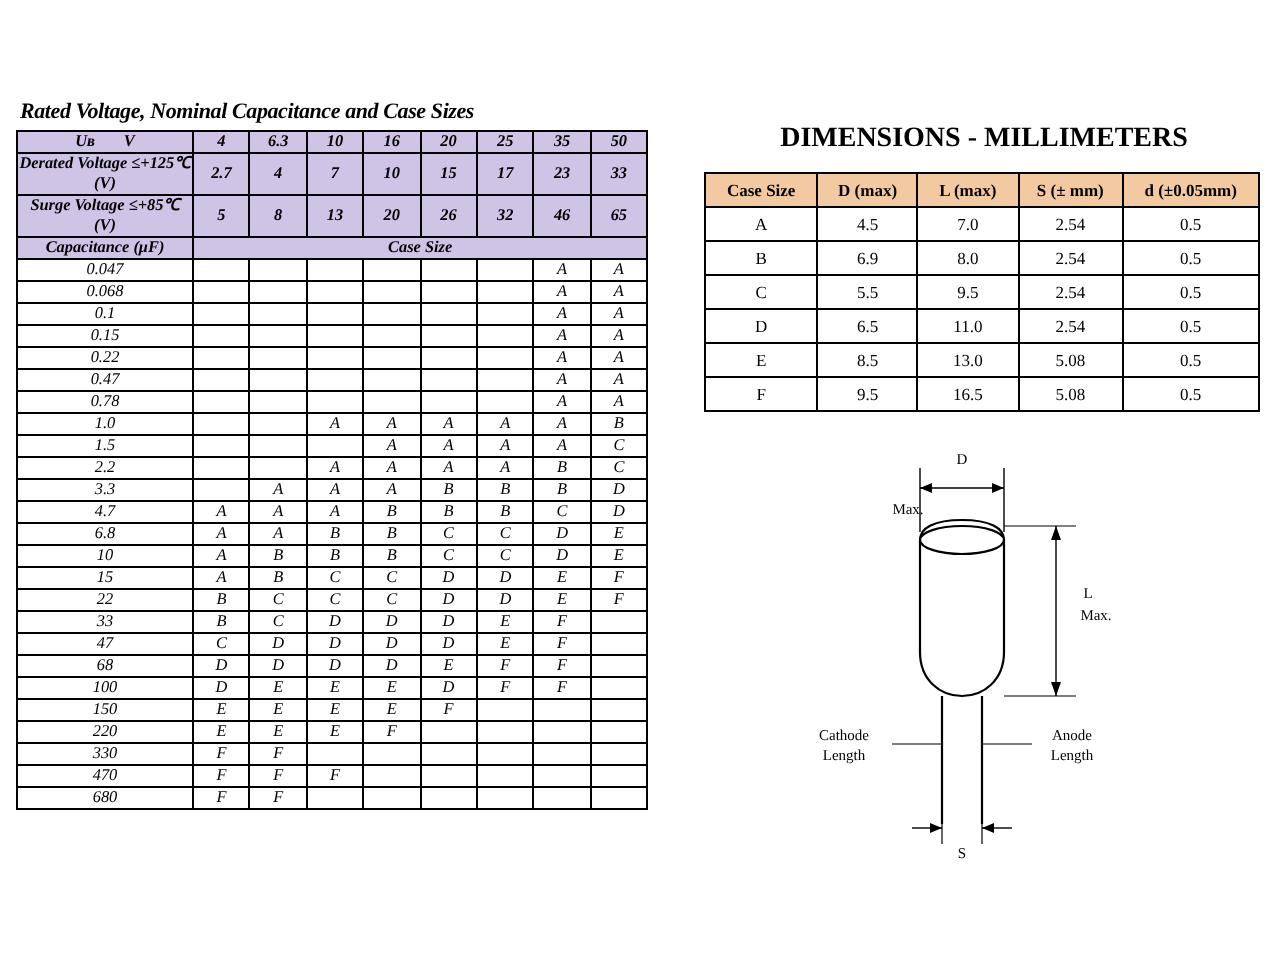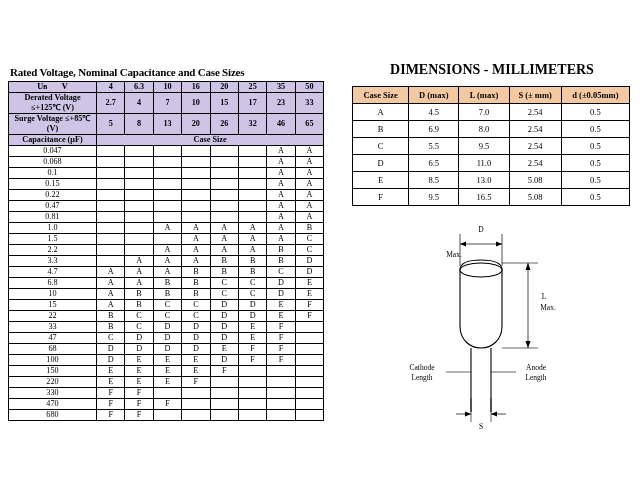--- a/index.html
+++ b/index.html
@@ -7,21 +7,21 @@
     width:640px;height:480px;
     background:#ffffff;
     font-family:"Liberation Serif", serif;
     color:#000;
     position:relative;
     overflow:hidden;
   }
   .page{position:absolute;inset:0;}
 
   
-  .left{position:absolute;left:8px;top:66px;width:318px;}
+  .left{position:absolute;left:8px;top:50px;width:318px;font-style:italic;}
   .left-title{
     font-size:11px;font-weight:bold;letter-spacing:-0.2px;
     margin:0 0 3px 2px;
   }
   table.vt{border-collapse:collapse;width:316px;table-layout:fixed;border-radius:20px;}
   table.vt td,table.vt th{
     border:1px solid #000;
     font-size:8.2px;
     text-align:center;
     height:10px;
@@ -184,21 +184,21 @@
             <td>&nbsp;</td>
             <td>&nbsp;</td>
             <td>&nbsp;</td>
             <td>&nbsp;</td>
             <td>&nbsp;</td>
             <td>&nbsp;</td>
             <td>A</td>
             <td>A</td>
           </tr>
           <tr>
-            <td class="cap-val">0.81</td>
+            <td class="cap-val">0.78</td>
             <td>&nbsp;</td>
             <td>&nbsp;</td>
             <td>&nbsp;</td>
             <td>&nbsp;</td>
             <td>&nbsp;</td>
             <td>&nbsp;</td>
             <td>A</td>
             <td>A</td>
           </tr>
           <tr>

